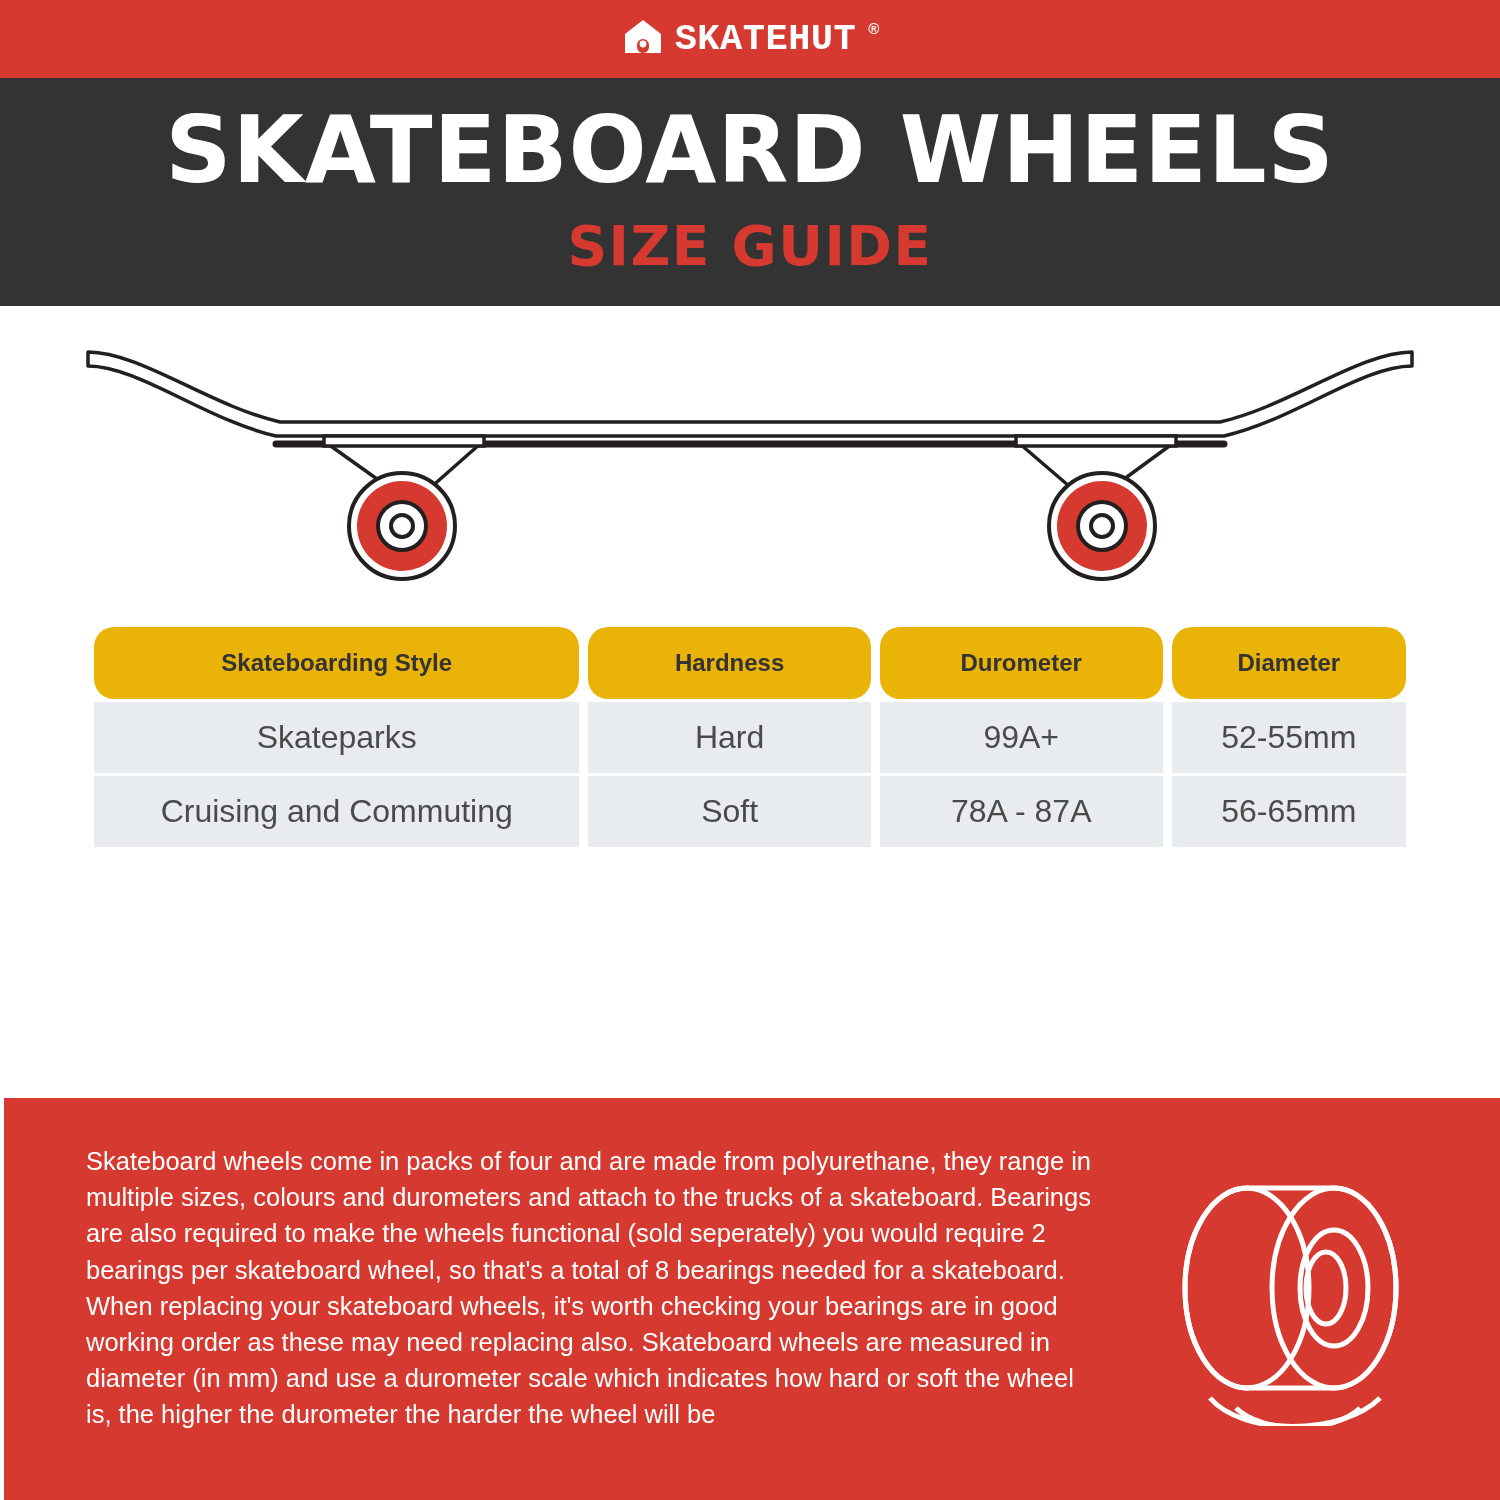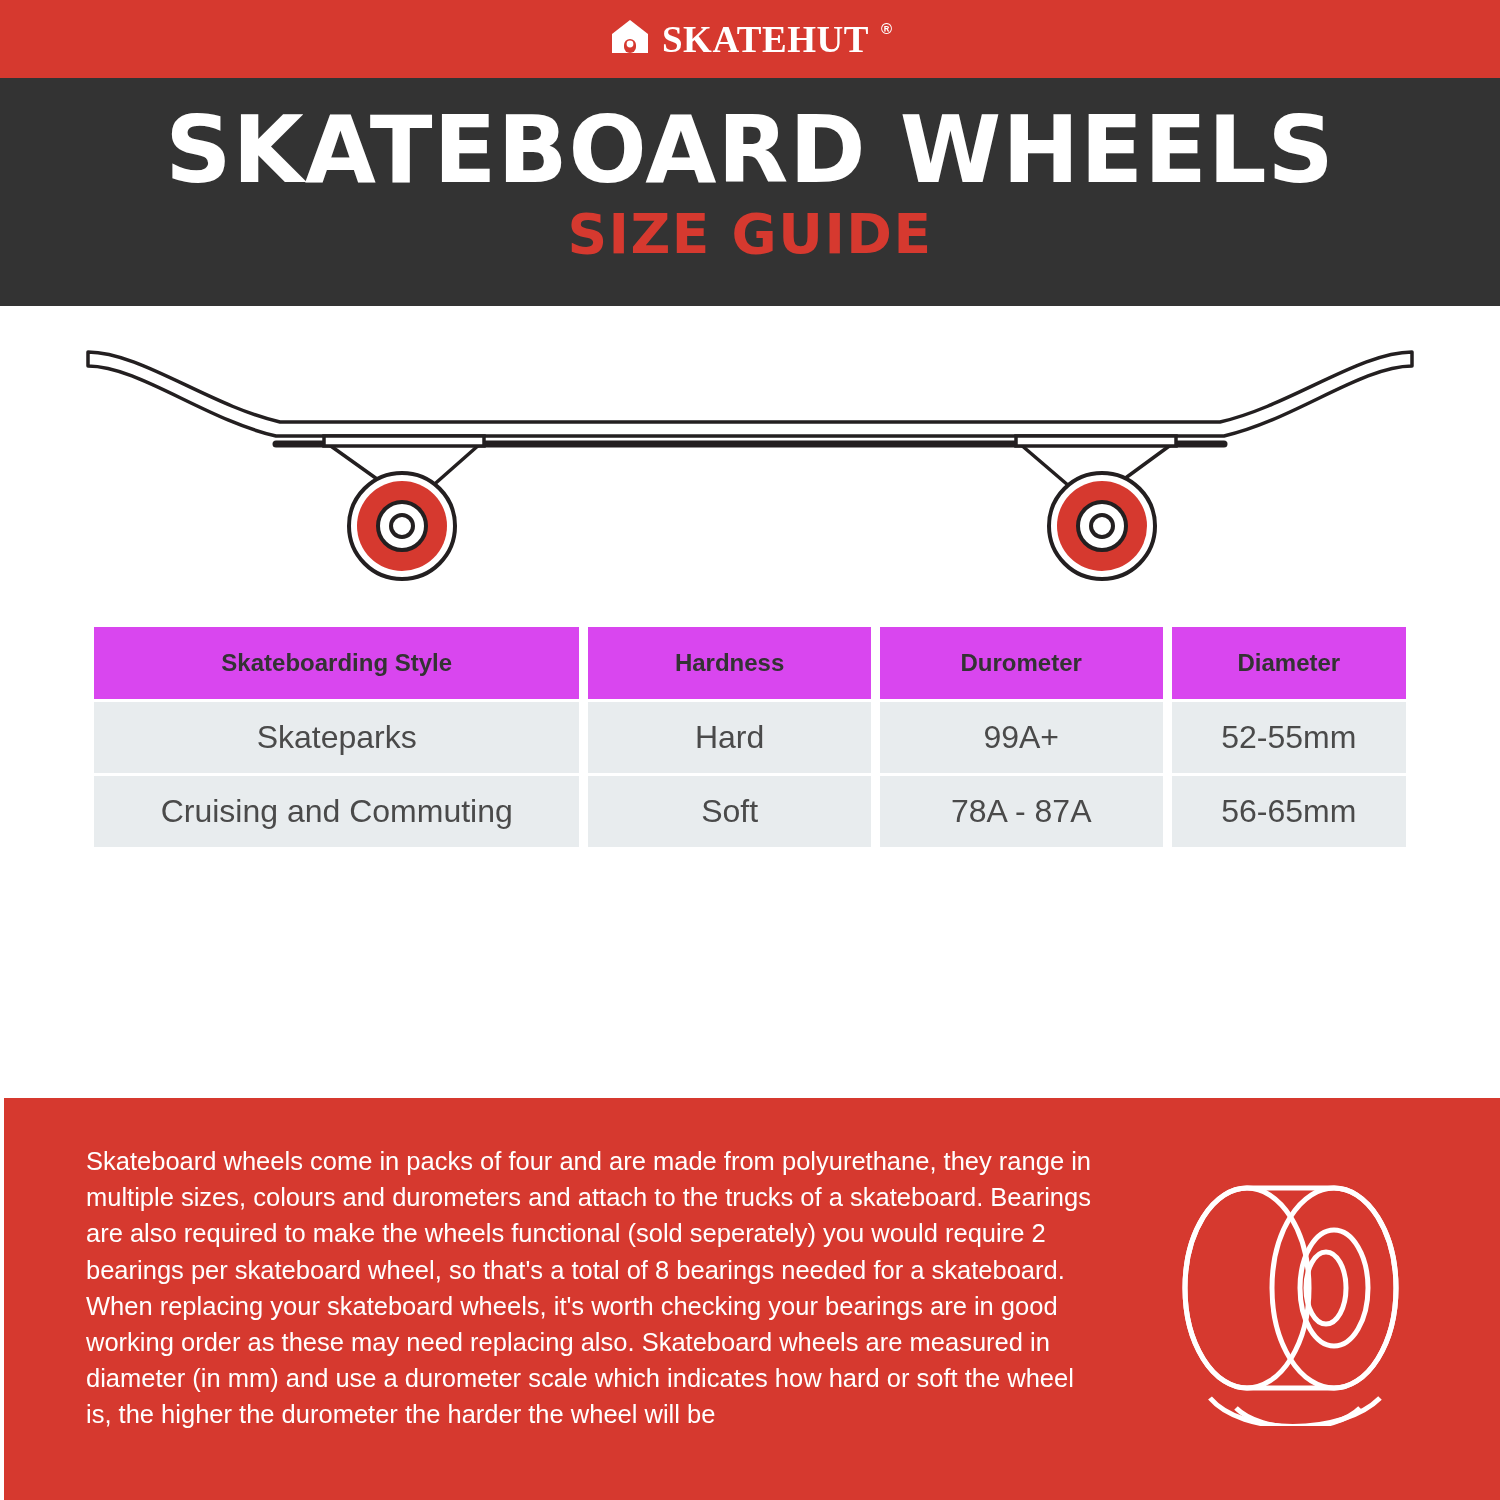--- a/index.html
+++ b/index.html
@@ -30,21 +30,21 @@
     align-items: center;
     gap: 10px;
   }
   .brand-mark { display: block; }
   .brand-text {
     color: #ffffff;
     font-size: 37px;
     font-weight: bold;
     letter-spacing: 0.5px;
     line-height: 1;
-    font-family: Liberation Serif, serif;
+    font-family: Liberation Mono, monospace;
   }
   .brand-reg {
     color: #ffffff;
     font-size: 15px;
     font-weight: bold;
     vertical-align: top;
     margin-left: 2px;
     line-height: 1;
     align-self: flex-start;
     margin-top: 4px;
@@ -64,21 +64,21 @@
     letter-spacing: 1px;
     line-height: 1.1;
     font-family: "DejaVu Sans", sans-serif;
   }
   .title-sub {
     color: #d6392f;
     font-size: 55px;
     font-weight: bold;
     letter-spacing: 1.5px;
     line-height: 1.15;
-    margin-top: 2px;
+    margin-top: 14px;
     font-family: "DejaVu Sans", sans-serif;
   }
 
   
   .illus {
     height: 300px;
     display: flex;
     align-items: center;
     justify-content: center;
     padding-top: 26px;
@@ -87,26 +87,27 @@
   
   .table-zone {
     padding: 18px 85px 0 85px;
   }
   .tbl {
     width: 1330px;
     border-collapse: separate;
     border-spacing: 9px 3px;
   }
   .tbl th {
-    background: #d946ef;
+    background: #eab308;
     color: #333333;
     font-size: 24px;
     font-weight: bold;
     padding: 22px 6px;
     text-align: center;
+    border-radius: 20px;
   }
   .tbl td {
     background: #e8ecee;
     color: #4a4a4a;
     font-size: 32px;
     padding: 17px 6px;
     text-align: center;
     font-weight: 400;
   }
   .tbl tr.alt td { background: #f3f6f7; }

